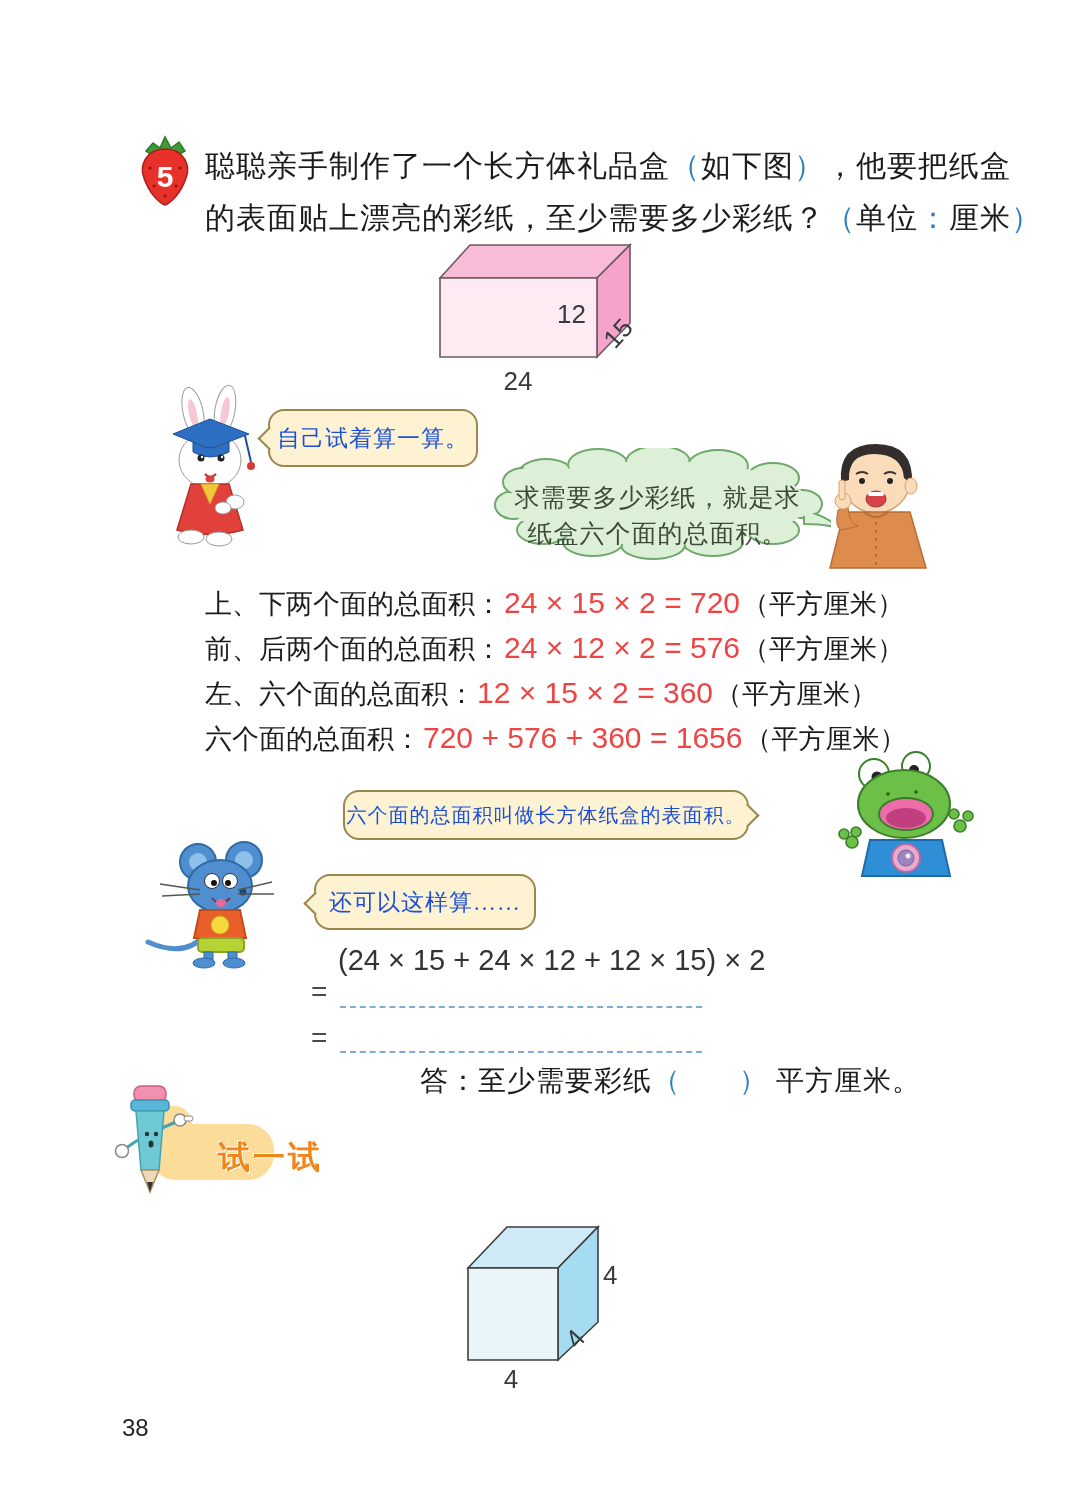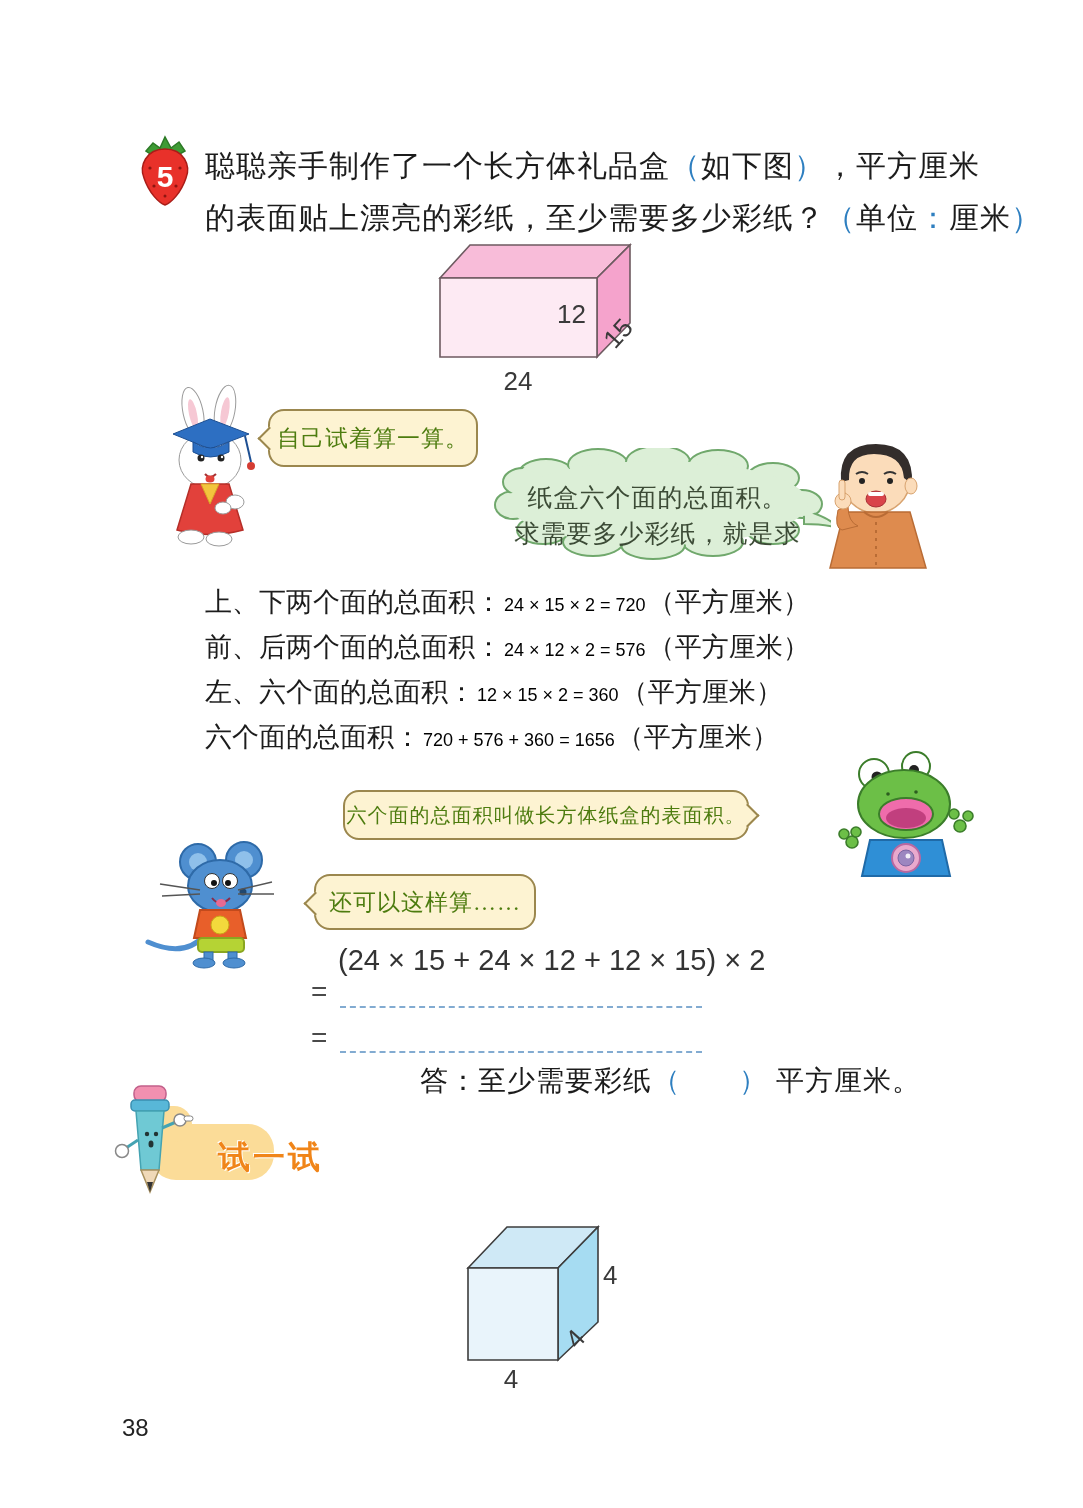--- a/index.html
+++ b/index.html
@@ -4,32 +4,32 @@
 <style>
   html,body{margin:0;padding:0;background:#ffffff;}
   #page{
     position:relative;width:1083px;height:1508px;background:#ffffff;overflow:hidden;
     font-family:"Liberation Serif","DejaVu Serif",serif;color:#1c1c1c;
   }
   .abs{position:absolute;}
   
   .prob-line{font-size:30px;letter-spacing:1px;line-height:52px;white-space:nowrap;}
   .calc-line{font-size:27px;white-space:nowrap;height:45px;line-height:45px;}
-  .calc-line .expr{font-family:"Liberation Sans","DejaVu Sans",sans-serif;font-size:18px;color:#000000;padding:0 2px;}
+  .calc-line .expr{font-family:"Liberation Sans","DejaVu Sans",sans-serif;font-size:30px;color:#ef4444;padding:0 2px;}
   .formula{font-family:"Liberation Sans","DejaVu Sans",sans-serif;font-size:29px;color:#333;white-space:nowrap;margin-top:8px;}
   .eq{font-family:"Liberation Sans","DejaVu Sans",sans-serif;font-size:28px;color:#4a4a4a;}
   .blank-line{border-bottom:2px dashed #82abd1;height:20px;width:362px;}
   .answer-line{font-size:28px;white-space:nowrap;letter-spacing:1px;}
   .instr-line{font-size:27px;white-space:nowrap;letter-spacing:1px;}
   .pagenum{font-family:"Liberation Sans","DejaVu Sans",sans-serif;font-size:24px;color:#222;margin-top:16px;}
   
   .bubble{
     position:absolute;background:#fdf3d2;border:2px solid #9b874e;border-radius:16px;
     display:flex;align-items:center;justify-content:center;
-    font-size:23px;letter-spacing:1px;color:#4d7c0f;white-space:nowrap;
+    font-size:23px;letter-spacing:1px;color:#1d4ed8;white-space:nowrap;
   }
   .bubble .tail{
     position:absolute;width:15px;height:15px;background:#fdf3d2;transform:rotate(45deg);
   }
   .tail-left{left:-9px;top:19px;border-left:2px solid #9b874e;border-bottom:2px solid #9b874e;}
   .tail-right{right:-9px;top:15px;border-right:2px solid #9b874e;border-top:2px solid #9b874e;}
   .cloud-text{position:absolute;text-align:center;font-size:25px;letter-spacing:1px;color:#3c4b36;line-height:36px;white-space:nowrap;}
   
   .banner-blob{position:absolute;background:#fbdc98;border-radius:26px;}
   .banner-text{
@@ -48,21 +48,21 @@
     <polygon points="10,17 17,9 24,14 29,3 35,14 43,8 49,17 42,21 16,21" fill="#3f9b35" stroke="#2c7a26" stroke-width="1.5"></polygon>
     <path d="M29,15 C10,15 3,32 8,44 C13,59 23,69 29,71 C35,69 45,59 50,44 C55,32 48,15 29,15 Z" fill="#e8312a" stroke="#a91d18" stroke-width="1.5"></path>
     <circle cx="14" cy="34" r="1.6" fill="#8f1511"></circle>
       <circle cx="44" cy="34" r="1.6" fill="#8f1511"></circle>
     <circle cx="18" cy="52" r="1.6" fill="#8f1511"></circle>
       <circle cx="40" cy="52" r="1.6" fill="#8f1511"></circle>
     <circle cx="29" cy="62" r="1.5" fill="#8f1511"></circle>
     <text x="29" y="53" text-anchor="middle" font-family="Liberation Sans,DejaVu Sans,sans-serif" font-size="30" font-weight="bold" fill="#ffffff">5</text>
   </svg>
 
-  <div class="abs prob-line" style="left:205px;top:140px"><span>聪聪亲手制作了一个长方体礼品盒</span><span style="color: rgb(46, 127, 192);">（</span><span>如下图</span><span style="color: rgb(46, 127, 192);">）</span><span>，平方厘米</span></div>
+  <div class="abs prob-line" style="left:205px;top:140px"><span>聪聪亲手制作了一个长方体礼品盒</span><span style="color: rgb(46, 127, 192);">（</span><span>如下图</span><span style="color: rgb(46, 127, 192);">）</span><span>，他要把纸盒</span></div>
   <div class="abs prob-line" style="left:205px;top:192px"><span>的表面贴上漂亮的彩纸，至少需要多少彩纸？</span><span style="color: rgb(46, 127, 192);">（</span><span>单位</span><span style="color: rgb(46, 127, 192);">：</span><span>厘米</span><span style="color: rgb(46, 127, 192);">）</span></div>
 
   <svg class="abs" style="left:430px;top:240px" width="270" height="160" viewBox="0 0 270 160">
     <polygon points="10,38 40,5 200,5 167,38" fill="#f8bcd9" stroke="#6d5a60" stroke-width="1.6"></polygon>
     <polygon points="167,38 200,5 200,83 167,117" fill="#f5a3cc" stroke="#6d5a60" stroke-width="1.6"></polygon>
     <polygon points="10,38 167,38 167,117 10,117" fill="#fdeaf3" stroke="#6d5a60" stroke-width="1.6"></polygon>
     <text class="fig-label" x="127" y="83">12</text>
     <text class="fig-label" x="185" y="110" transform="rotate(-48 185 110)">15</text>
     <text class="fig-label" x="88" y="150" text-anchor="middle">24</text>
   </svg>
@@ -124,22 +124,22 @@
         <ellipse cx="227" cy="94" rx="28" ry="12"></ellipse>
       <ellipse cx="167" cy="97" rx="30" ry="12"></ellipse>
         <ellipse cx="107" cy="94" rx="28" ry="12"></ellipse>
       <ellipse cx="57" cy="82" rx="24" ry="12"></ellipse>
         <ellipse cx="27" cy="57" rx="16" ry="12"></ellipse>
       <ellipse cx="37" cy="34" rx="18" ry="12"></ellipse>
         <ellipse cx="172" cy="55" rx="150" ry="42"></ellipse>
     </g>
   </svg>
   <div class="abs cloud-text" style="left:510px;top:480px;width:295px">
+    <div>求需要多少彩纸，就是求</div>
     <div>纸盒六个面的总面积。</div>
-    <div>求需要多少彩纸，就是求</div>
   </div>
 
   <svg class="abs" style="left:812px;top:438px" width="135" height="132" viewBox="0 0 135 132">
     <ellipse cx="64" cy="42" rx="34" ry="33" fill="#fbdcba" stroke="#d8a36f" stroke-width="1.5"></ellipse>
     <path d="M29,44 Q26,6 64,6 Q102,6 100,46 L92,40 Q90,16 62,16 Q36,16 37,42 Z" fill="#332d2b"></path>
     <ellipse cx="99" cy="48" rx="6" ry="8" fill="#fbdcba" stroke="#d8a36f"></ellipse>
     <path d="M44,36 Q50,32 56,36" fill="none" stroke="#333" stroke-width="2"></path>
     <path d="M72,36 Q78,32 84,36" fill="none" stroke="#333" stroke-width="2"></path>
     <circle cx="50" cy="43" r="3" fill="#222"></circle>
       <circle cx="78" cy="43" r="3" fill="#222"></circle>

